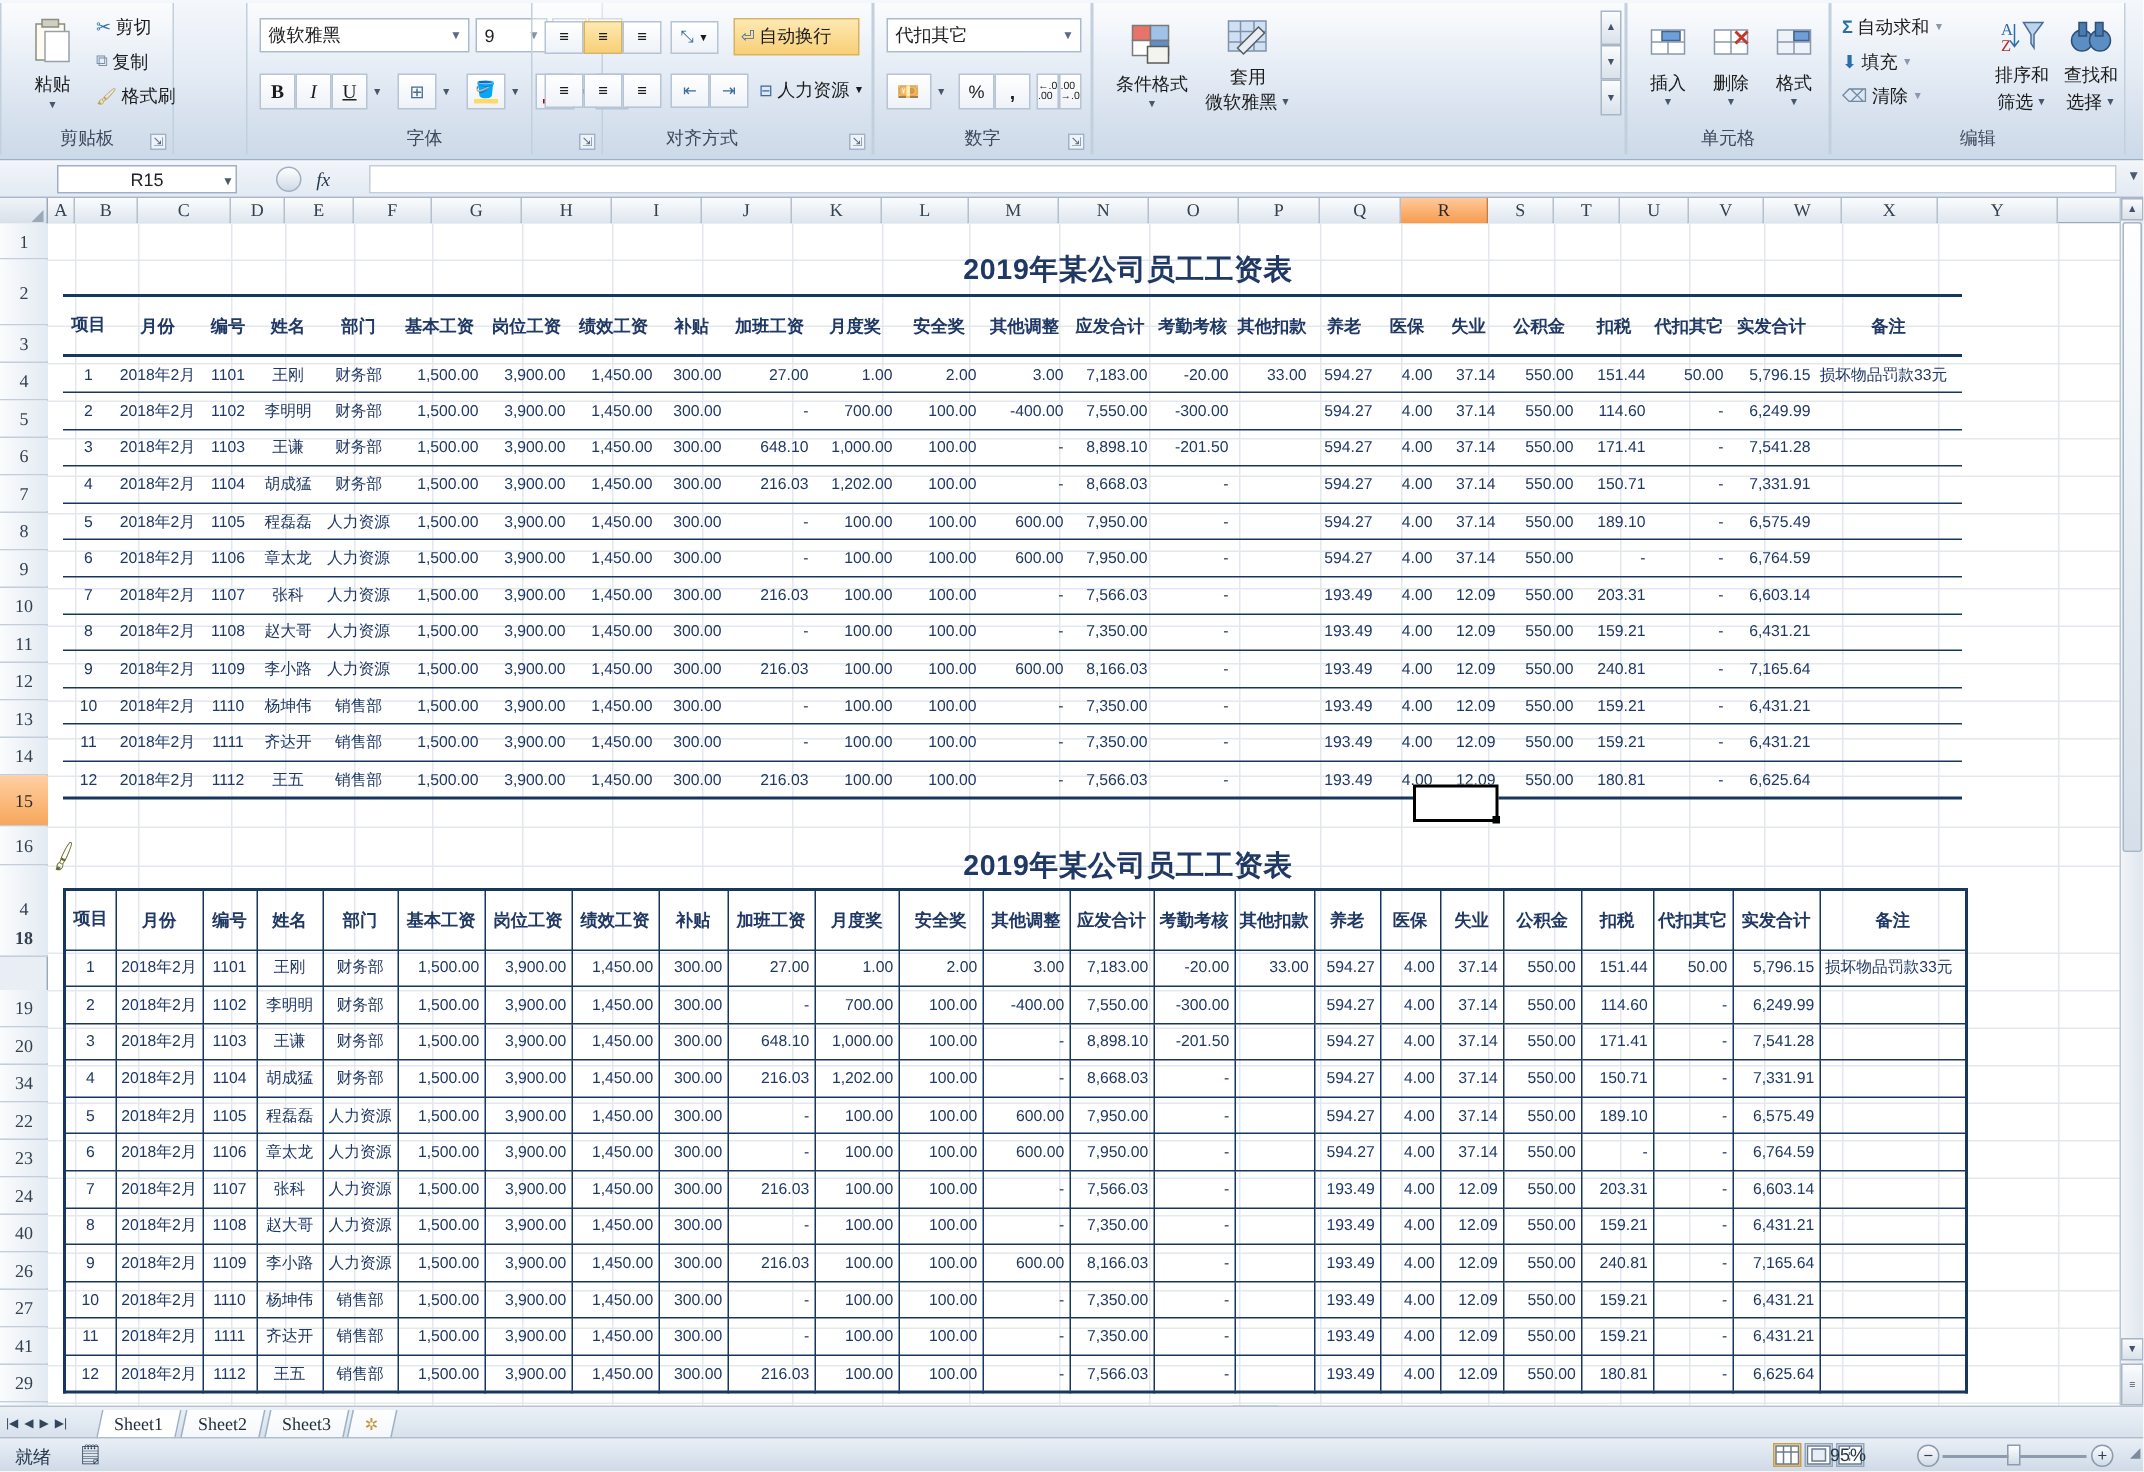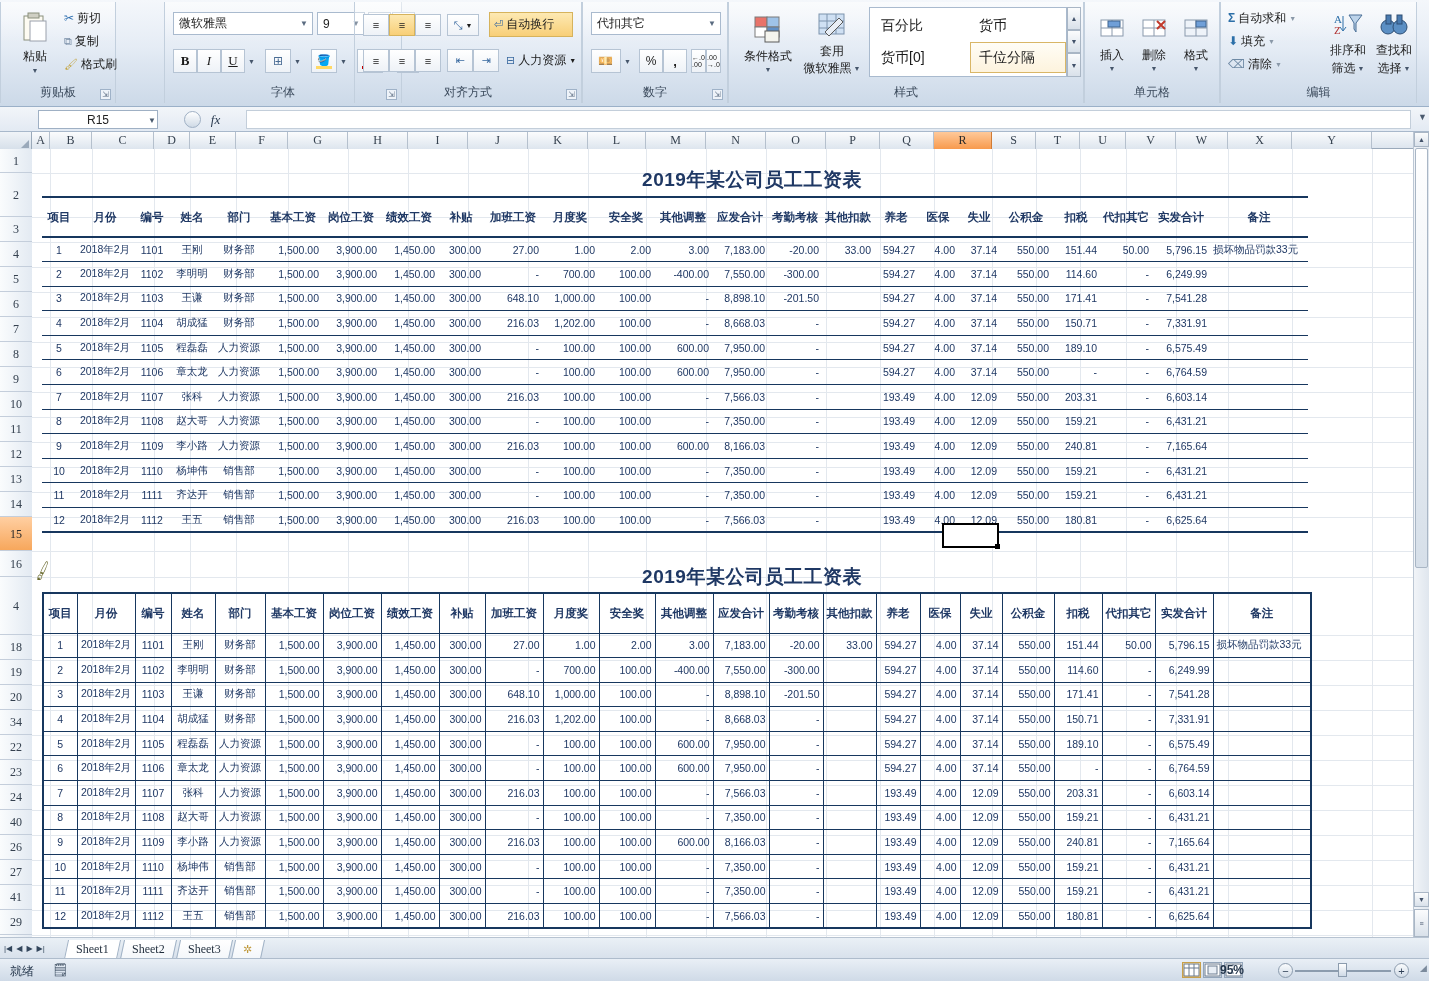--- a/index.html
+++ b/index.html
@@ -423,38 +423,23 @@
             <path d="M8 20 L22 6 L26 10 L12 24 Z" fill="#e8eef6" stroke="#5a5a5a"></path>
           </svg>
         </span>
         <span>套用</span>
         <span style="display:flex;gap:2px;align-items:center;">
           <span>微软雅黑</span>
           <span style="font-size:7px;color:#46566b;">▼</span>
         </span>
       </div>
 
-      <div style="position:absolute;left:140px;top:5px;width:198px;height:70px;border:1px solid #a9bace;background:#fff;">
-        <div class="btn" style="left:2px;top:2px;width:96px;height:31px;justify-content:flex-start;padding-left:8px;font-size:14px;">
-          <span>百分比</span>
-        </div>
-        <div class="btn" style="left:100px;top:2px;width:96px;height:31px;justify-content:flex-start;padding-left:8px;font-size:14px;">
-          <span>货币</span>
-        </div>
-        <div class="btn" style="left:2px;top:34px;width:96px;height:31px;justify-content:flex-start;padding-left:8px;font-size:14px;">
-          <span>货币[0]</span>
-        </div>
-        <div class="btn hl" style="left:100px;top:34px;width:96px;height:31px;justify-content:flex-start;padding-left:8px;font-size:14px;background:linear-gradient(to bottom,#fffdf6,#fdf3dd);border:1px solid #d9b666;">
-          <span>千位分隔</span>
-        </div>
-      </div>
       <div class="sbbtn" style="left:338px;top:5px;width:14px;height:23px;">▲</div>
       <div class="sbbtn" style="left:338px;top:28px;width:14px;height:23px;">▼</div>
       <div class="sbbtn" style="left:338px;top:51px;width:14px;height:24px;">▼</div>
-      <div class="glabel">样式</div>
     </div>
 
     <div class="rgroup" style="left:1084px;width:136px;">
       <div class="btn" style="left:6px;top:4px;width:42px;height:76px;flex-direction:column;gap:1px;">
         <span>
           <svg width="28" height="26" viewBox="0 0 28 26">
             <rect x="3" y="3" width="22" height="16" fill="#ffffff" stroke="#8a99ac"></rect>
             <line x1="3" y1="11" x2="25" y2="11" stroke="#8a99ac"></line>
             <line x1="14" y1="3" x2="14" y2="19" stroke="#8a99ac"></line>
             <rect x="10" y="4" width="12" height="6" fill="#6f9fd8" stroke="#3f6490"></rect>
@@ -600,21 +585,21 @@
           <div class="rh" style="top: 193px; height: 25px; line-height: 25px;">8</div>
           <div class="rh" style="top: 218px; height: 25px; line-height: 25px;">9</div>
           <div class="rh" style="top: 243px; height: 25px; line-height: 25px;">10</div>
           <div class="rh" style="top: 268px; height: 25px; line-height: 25px;">11</div>
           <div class="rh" style="top: 293px; height: 25px; line-height: 25px;">12</div>
           <div class="rh" style="top: 318px; height: 25px; line-height: 25px;">13</div>
           <div class="rh" style="top: 343px; height: 25px; line-height: 25px;">14</div>
           <div class="rh sel" style="top: 368px; height: 34px; line-height: 34px;">15</div>
           <div class="rh" style="top: 402px; height: 26px; line-height: 26px;">16</div>
           <div class="rh" style="top: 428px; height: 58px; line-height: 58px;">4</div>
-          <div class="rh" style="top: 486px; height: 25px; line-height: 25px;">18</div>
+          <div class="rh" style="top: 464px; height: 25px; line-height: 25px; font-weight: bold;">18</div>
           <div class="rh" style="top: 511px; height: 25px; line-height: 25px;">19</div>
           <div class="rh" style="top: 536px; height: 25px; line-height: 25px;">20</div>
           <div class="rh" style="top: 561px; height: 25px; line-height: 25px;">34</div>
           <div class="rh" style="top: 586px; height: 25px; line-height: 25px;">22</div>
           <div class="rh" style="top: 611px; height: 25px; line-height: 25px;">23</div>
           <div class="rh" style="top: 636px; height: 25px; line-height: 25px;">24</div>
           <div class="rh" style="top: 661px; height: 25px; line-height: 25px;">40</div>
           <div class="rh" style="top: 686px; height: 25px; line-height: 25px;">26</div>
           <div class="rh" style="top: 711px; height: 25px; line-height: 25px;">27</div>
           <div class="rh" style="top: 736px; height: 25px; line-height: 25px;">41</div>
@@ -1433,21 +1418,21 @@
           <rect x="1" y="1" width="15" height="12" fill="#fff" stroke="#6b7b8e"></rect>
           <rect x="4" y="3" width="9" height="8" fill="#e8eef5" stroke="#6b7b8e"></rect>
         </svg>
     </div>
     <div class="viewbtn" style="left:1224px;">
       <svg width="17" height="14" viewBox="0 0 17 14">
           <rect x="1" y="1" width="15" height="12" fill="#fff" stroke="#6b7b8e"></rect>
           <line x1="8" y1="1" x2="8" y2="13" stroke="#6b7b8e" stroke-dasharray="2 2"></line>
         </svg>
     </div>
-    <span class="st" style="left:1220px;top:4px;font-weight:bold;">95%</span>
+    <span class="st" style="left:1220px;top:4px;">95%</span>
     <div class="zcirc" style="left:1278px;">−</div>
     <div class="zoomslider" style="left:1295px;width:96px;"></div>
     <div class="zknob" style="left:1338px;"></div>
     <div class="zcirc" style="left:1394px;">+</div>
     <span class="st" style="right:2px;top:4px;font-size:9px;color:#7b8a9c;">◢</span>
   </div>
 
 </div>
 
 </body></html>

